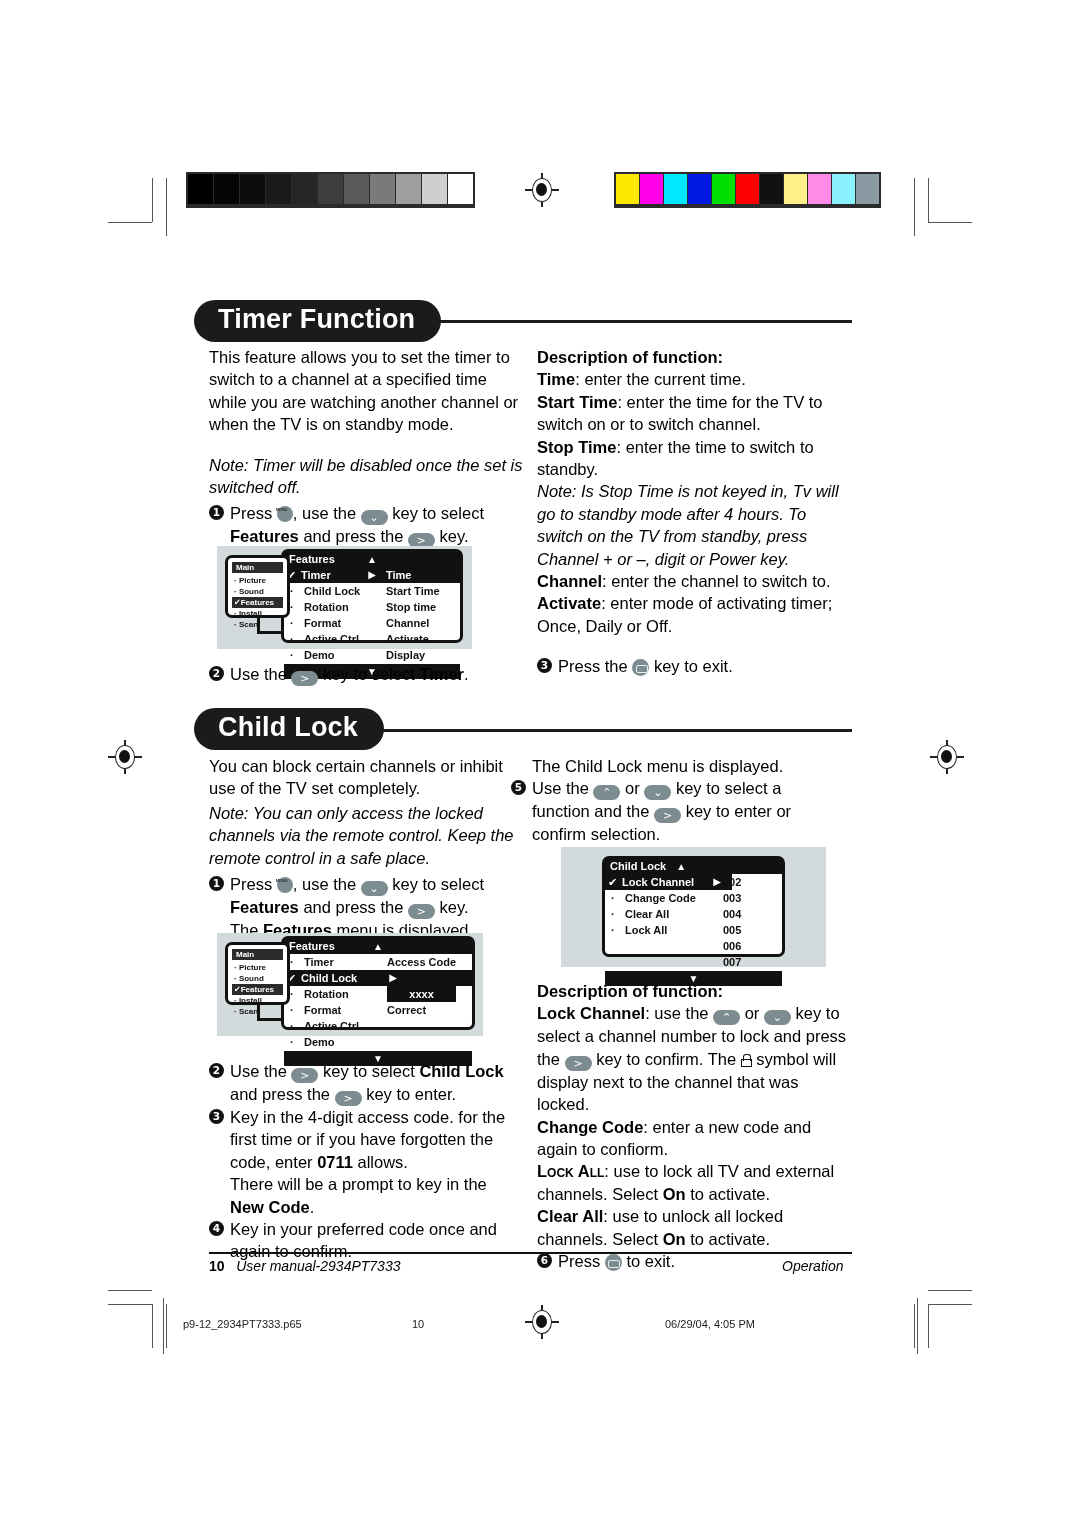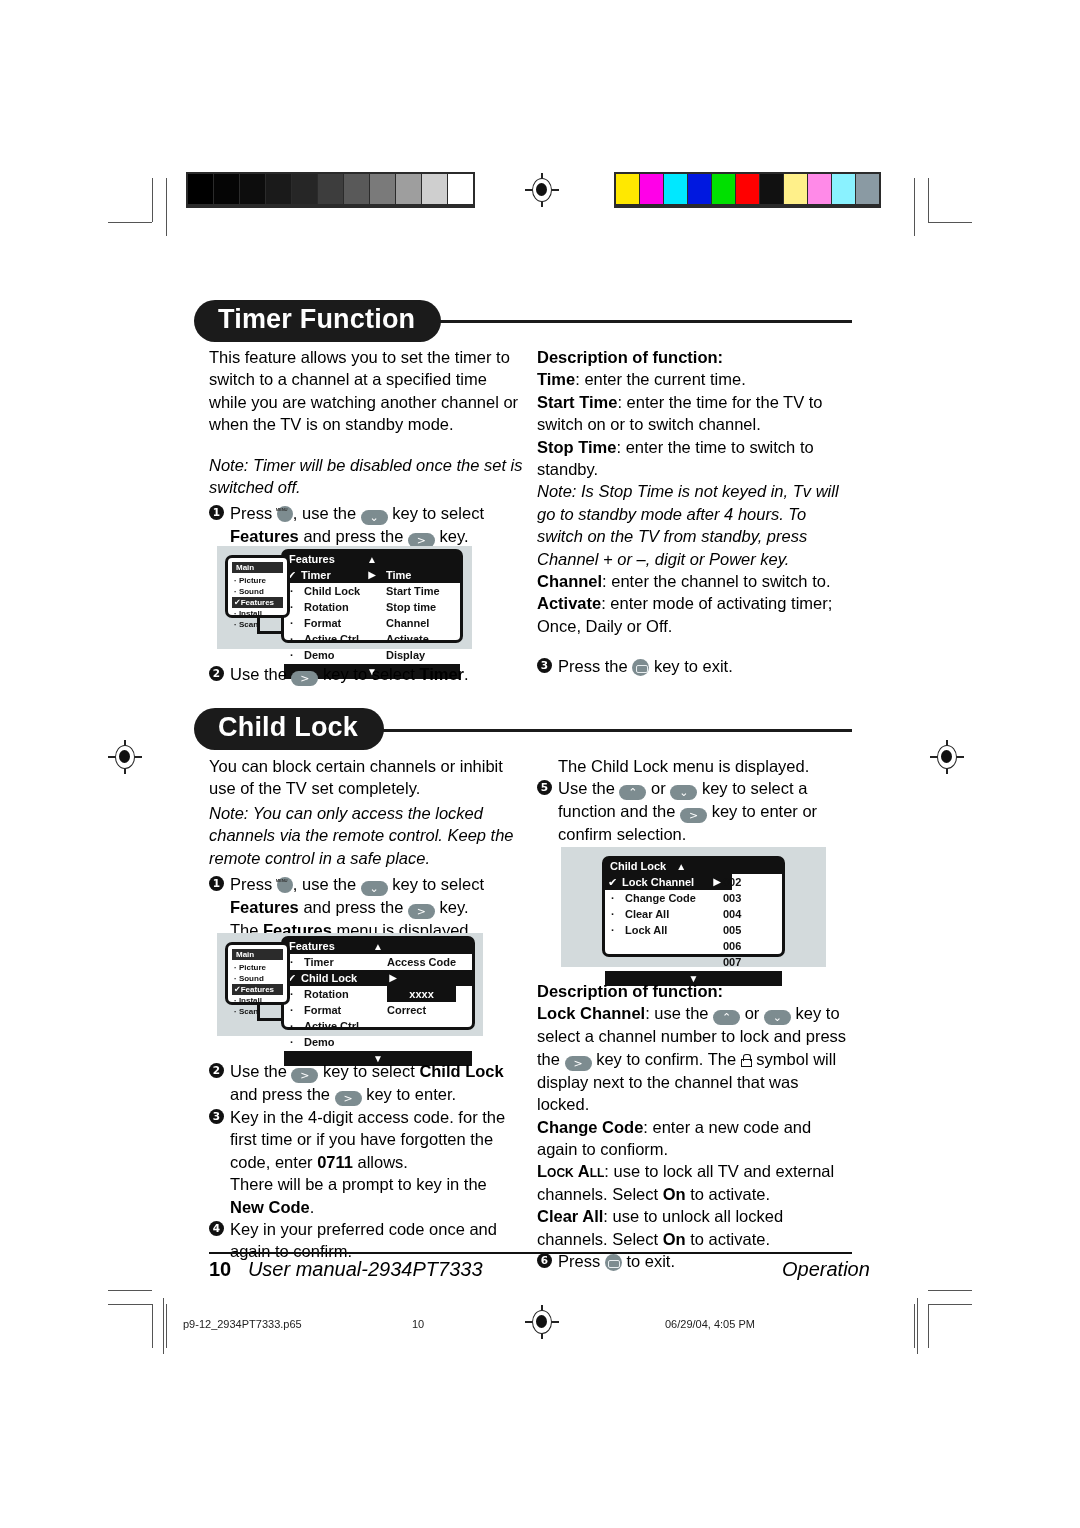--- a/index.html
+++ b/index.html
@@ -83,21 +83,21 @@
   .osd-row{height:16px;line-height:16px;position:relative;color:#111;}
   .osd-row.sel{background:#111;color:#fff;}
   .osd-row .bul{position:absolute;left:6px;}
   .osd-row .tick{position:absolute;left:3px;font-size:11px;}
   .osd-row .nm{position:absolute;left:20px;}
   .osd-row .mid{position:absolute;left:50%;transform:translateX(-50%);}
   .osd-col2{position:absolute;font-size:11px;font-weight:bold;color:#111;}
   .osd-col2 div{height:16px;line-height:16px;}
 
   .footer-rule{position:absolute;height:2px;background:#111;}
-  .footer{position:absolute;font-size:20px;font-style:italic;}
+  .footer{position:absolute;font-size:14px;font-style:italic;}
   .footer .pg{font-style:normal;font-weight:bold;}
   .printline{position:absolute;font-size:11px;color:#222;font-family:"Liberation Sans",sans-serif;}
 </style>
 </head>
 <body>
 
 <div class="page">
 
   <div class="crop" style="left:108px;top:178px;width:60px;height:60px;">
     <div class="h" style="left:0;top:44px;width:44px;"></div>
@@ -375,21 +375,21 @@
     <div class="step">
       <span class="num">3</span><span>Key in the 4-digit access code. for the first time or if you have forgotten the code, enter </span><span class="bd">0711</span><span> allows.</span><br>
       <span>There will be a prompt to key in the</span><br>
       <span class="bd">New Code</span><span>.</span>
     </div>
     <div class="step">
       <span class="num">4</span><span>Key in your preferred code once and again to confirm.</span>
     </div>
   </div>
 
-  <div class="col" style="left:537px;top:755px;width:318px;">
+  <div class="col" style="left:511px;top:755px;width:318px;">
     <p style="padding-left:21px;">The Child Lock menu is displayed.</p>
     <div class="step">
       <span class="num">5</span><span>Use the</span>
       <span class="key">⌃</span>
       <span>or</span>
       <span class="key">⌄</span>
       <span>key to select a function and the</span>
       <span class="key">&gt;</span>
       <span>key to enter or confirm selection.</span>
     </div>

